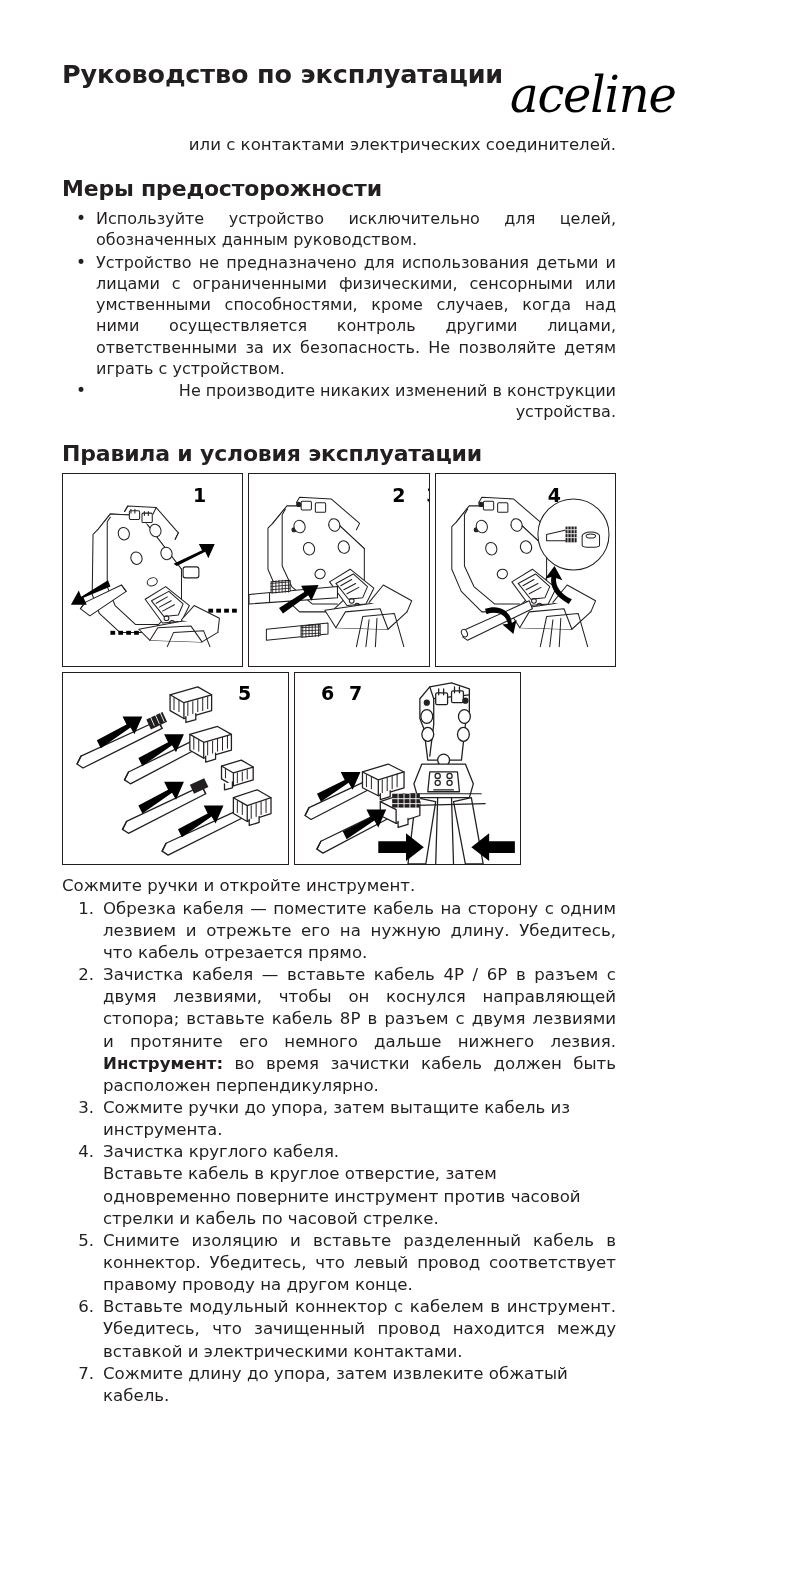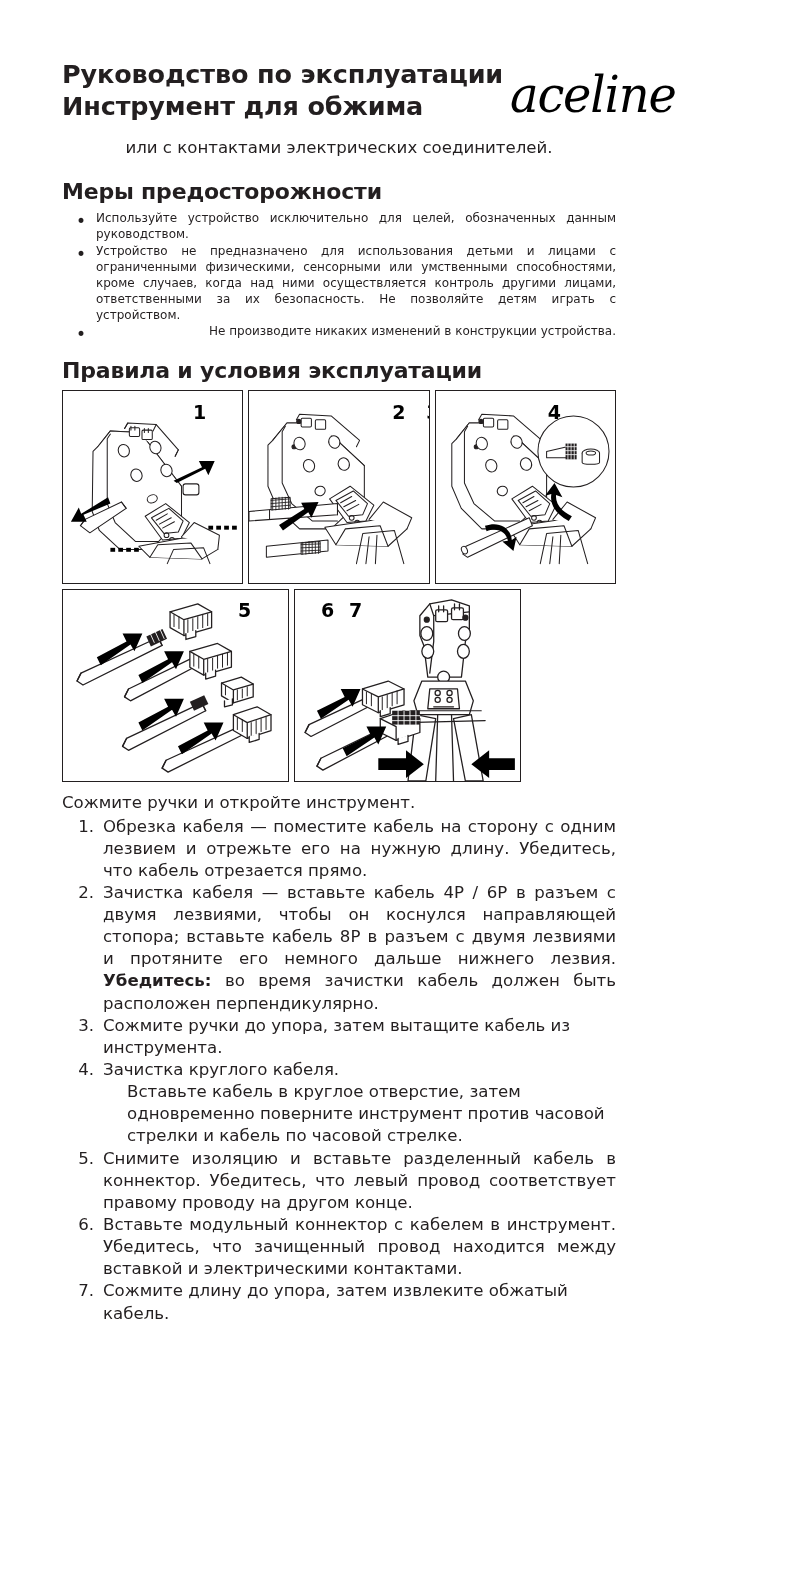--- a/index.html
+++ b/index.html
@@ -65,32 +65,32 @@
     line-height: 1.33;
     margin: 0 0 0 0;
     text-align: justify;
     text-justify: inter-word;
     color: #231f20;
   }
   p.body.last-left { text-align: left; }
 
   .intro-block { margin-bottom: 20px; }
   .intro-block p { text-align: justify; }
-  .intro-block p:last-child { text-align: center; }
+  .intro-block p:last-child { text-align: right; }
 
   
   ul.bullets {
     list-style: none;
     margin: 0 0 18px 0;
     padding: 0;
   }
   ul.bullets > li {
     position: relative;
     padding-left: 34px;
-    font-size: 12px;
+    font-size: 16px;
     line-height: 1.33;
     margin-bottom: 1px;
     text-align: justify;
     text-justify: inter-word;
   }
   ul.bullets > li::before {
     content: "\2022";
     position: absolute;
     left: 14px;
     top: -1px;
@@ -144,32 +144,31 @@
   ol.steps > li::before {
     content: counter(stp) ".";
     position: absolute;
     left: 0;
     width: 32px;
     text-align: right;
     font-size: 16.6px;
   }
   ol.steps > li.noj { text-align: left; }
   ol.steps > li .sub { display: block; text-align: justify; }
-  ol.steps > li .sub.noj { text-align: left; margin-left: 24px; }
+  ol.steps > li .sub.noj { text-align: left; }
   .bold { font-weight: 700; }
 </style>
 </head>
 <body>
 
 <div class="page">
 
   <div class="header">
     <div class="title-block">
       <span class="title-line">Руководство по эксплуатации</span>
-      <span class="title-line">Инструмент для обжима</span>
     </div>
     <div class="brand-logo">aceline</div>
   </div>
 
   <div class="intro-block">
     <p class="body last-left">или с контактами электрических соединителей.</p>
   </div>
 
   <div>
     <h2 class="sec tight">Меры предосторожности</h2>
@@ -508,21 +507,21 @@
     </div>
 
     <p class="lead">Сожмите ручки и откройте инструмент.</p>
 
     <ol class="steps">
       <li>
         <span>Обрезка кабеля — поместите кабель на сторону с одним лезвием и отрежьте его на нужную длину. Убедитесь, что кабель отрезается прямо.</span>
       </li>
       <li>
         <span>Зачистка кабеля — вставьте кабель 4P / 6P в разъем с двумя лезвиями, чтобы он коснулся направляющей стопора; вставьте кабель 8P в разъем с двумя лезвиями и протяните его немного дальше нижнего лезвия.</span>
-        <span class="bold">Убедитесь:</span><span> во время зачистки кабель должен быть расположен перпендикулярно.</span>
+        <span class="bold">Инструмент:</span><span> во время зачистки кабель должен быть расположен перпендикулярно.</span>
       </li>
       <li class="noj">
         <span>Сожмите ручки до упора, затем вытащите кабель из инструмента.</span>
       </li>
       <li class="noj">
         <span>Зачистка круглого кабеля.</span>
         <span class="sub noj">Вставьте кабель в круглое отверстие, затем одновременно поверните инструмент против часовой стрелки и кабель по часовой стрелке.</span>
       </li>
       <li>
         <span>Снимите изоляцию и вставьте разделенный кабель в коннектор. Убедитесь, что левый провод соответствует правому проводу на другом конце.</span>

